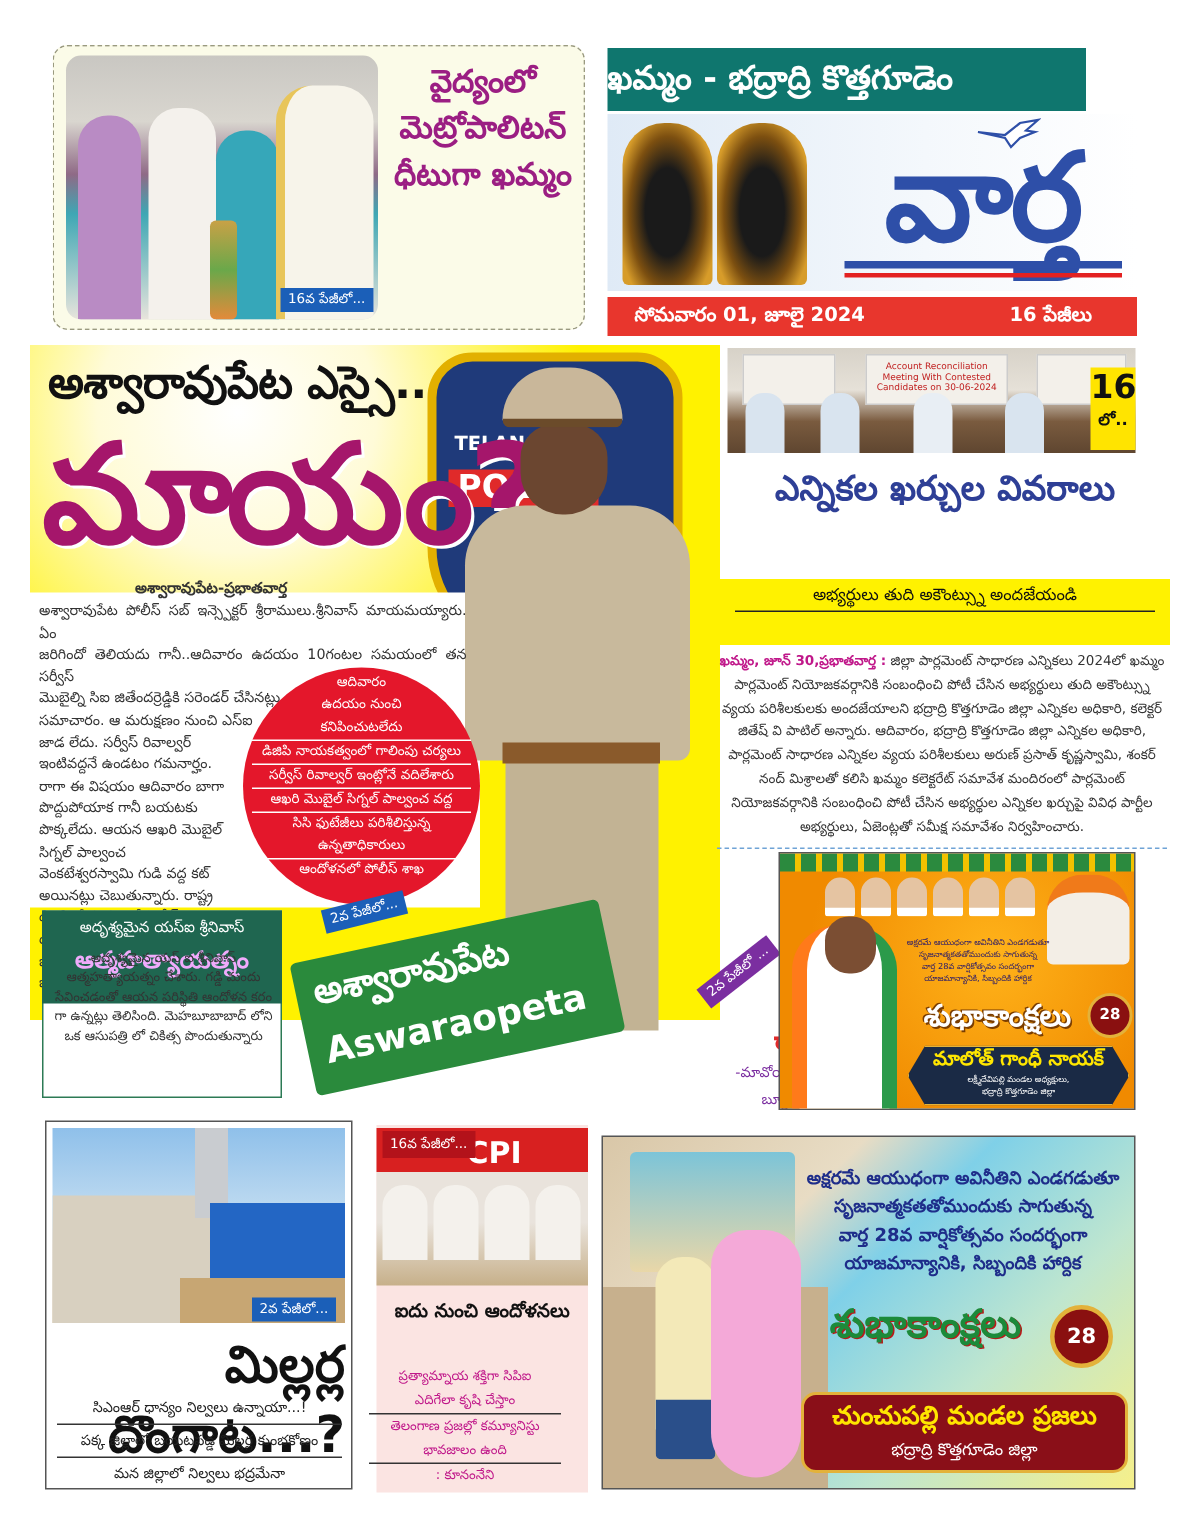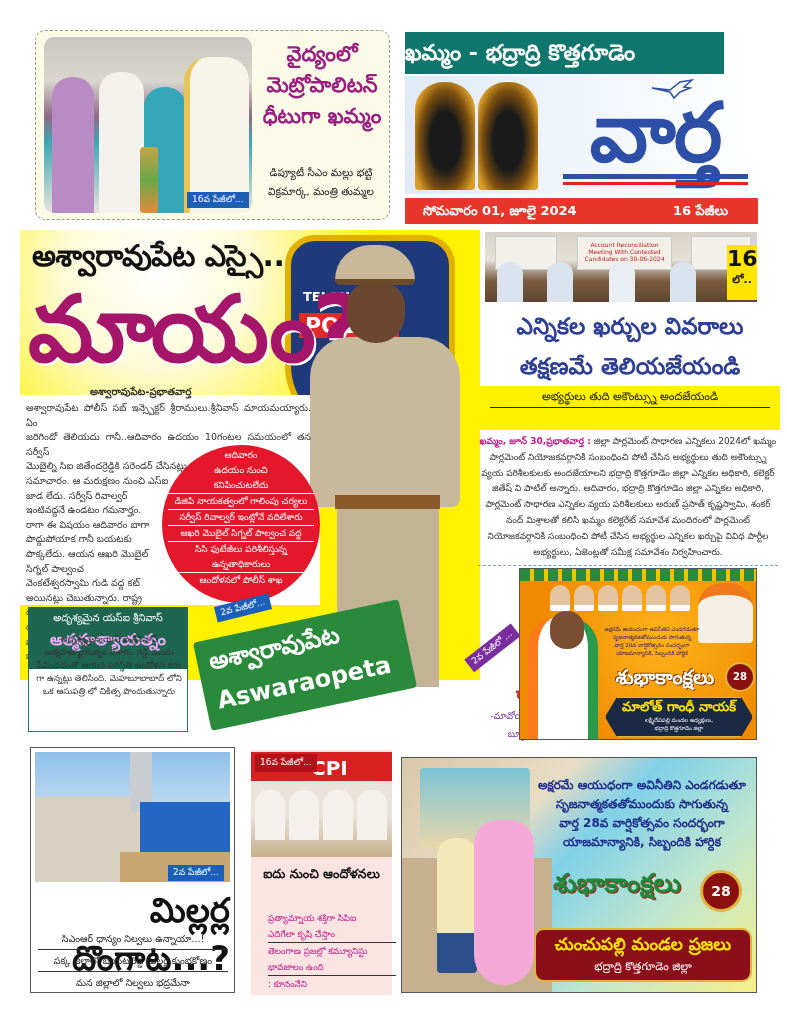--- a/index.html
+++ b/index.html
@@ -119,21 +119,21 @@
   .mill-sub div { border-bottom: 1px solid #333; }
   .mill-sub div.nb { border-bottom: none; }
 
   .cpi { left: 251px; top: 750px; width: 141px; height: 245px; background: #fbe4e2; }
   .cpi-photo { left: 251px; top: 752px; width: 141px; height: 105px; background: linear-gradient(180deg,#d82020 0%,#d82020 28%,#e9e3dc 28%,#e9e3dc 60%,#c7b08a 100%); overflow: hidden; }
   .cpi-photo .logo-cpi { position: absolute; left: 60px; top: 4px; color: #fff; font-weight: bold; font-size: 20px; }
   .cpi-photo .man { position: absolute; top: 38px; width: 30px; height: 50px; background: #f4f1ec; border-radius: 14px 14px 0 0; }
   .tag-red { background: #b3121a; color: #fff; font-size: 9px; padding: 3px 5px; white-space: nowrap; }
   .tag-cpi { left: 255px; top: 754px; }
   .cpi-head { left: 251px; top: 862px; width: 141px; text-align: center; font-size: 12.5px; font-weight: bold; color: #111; line-height: 24px; }
-  .cpi-sub { left: 268px; top: 910px; width: 128px; font-size: 8.8px; line-height: 16px; color: #c0188a; }
+  .cpi-sub { left: 246px; top: 910px; width: 128px; text-align: center; font-size: 8.8px; line-height: 16px; color: #c0188a; }
   .cpi-sub div { border-bottom: 1px solid #333; }
   .cpi-sub div.nb { border-bottom: none; }
 
   .ad2 { left: 401px; top: 757px; width: 356px; height: 236px; border: 1px solid #555; overflow: hidden;
     background: linear-gradient(135deg,#d9c7a8 0%,#e8dcc4 30%,#7fd0e8 45%,#bfe6cf 70%,#f6f08a 100%); }
   .ad2 .temple { left: 18px; top: 10px; width: 110px; height: 80px; background: linear-gradient(#7cc4d8,#e9d7a8); border-radius: 4px; }
   .ad2 .ground { left: 0; top: 100px; width: 150px; height: 136px; background: #c7b08d; }
   .ad2 .kid1 { left: 35px; top: 80px; width: 40px; height: 135px; background: #f3e9b8; border-radius: 18px 18px 4px 4px; border-bottom: 40px solid #2a4f8a; }
   .ad2 .kid2 { left: 72px; top: 62px; width: 60px; height: 165px; background: #f4a9d8; border-radius: 24px 24px 30px 30px; }
   .ad2 .msg { left: 130px; top: 18px; width: 220px; text-align: center; font-size: 12px; line-height: 19px; color: #1e2d8a; font-weight: bold; }
@@ -152,24 +152,20 @@
     <div class="abs p2"></div>
     <div class="abs p3"></div>
     <div class="abs p4"></div>
     <div class="abs lamp"></div>
     <span class="abs tag-blue teaser-tag">16వ పేజీలో...</span>
   </div>
   <div class="abs teaser-head">
     <div>వైద్యంలో</div>
     <div>మెట్రోపాలిటన్</div>
     <div>ధీటుగా ఖమ్మం</div>
-  </div>
-  <div class="abs teaser-sub">
-    <div>డిప్యూటీ సీఎం మల్లు భట్టి</div>
-    <div>విక్రమార్క, మంత్రి తుమ్మల</div>
   </div>
 </div>
 
 <div class="abs mast-top">ఖమ్మం - భద్రాద్రి కొత్తగూడెం</div>
 <div class="abs mast-mid"></div>
 <div class="abs deity">
   <div class="abs frame"></div>
   <div class="abs frame2"></div>
 </div>
 <div class="abs logo">
@@ -252,21 +248,20 @@
   <div class="person" style="left:62px;"></div>
   <div class="person" style="left:124px;background:#e8eef4;"></div>
   <div class="person" style="left:185px;"></div>
 </div>
 <div class="abs badge16">
   <span class="n">16</span>
   <span class="l">లో..</span>
 </div>
 <div class="abs elec-head">
   <div>ఎన్నికల ఖర్చుల వివరాలు</div>
-  <div>తక్షణమే తెలియజేయండి</div>
 </div>
 <div class="abs elec-sub">
   <div class="u">అభ్యర్థులు తుది అకౌంట్స్ను అందజేయండి</div>
 </div>
 <div class="abs elec-body">
   <span class="dl">ఖమ్మం, జూన్ 30,ప్రభాతవార్త :</span>
   <span>జిల్లా పార్లమెంట్ సాధారణ ఎన్నికలు 2024లో ఖమ్మం పార్లమెంట్ నియోజకవర్గానికి సంబంధించి పోటీ చేసిన అభ్యర్థులు తుది అకౌంట్స్ను వ్యయ పరిశీలకులకు అందజేయాలని భద్రాద్రి కొత్తగూడెం జిల్లా ఎన్నికల అధికారి, కలెక్టర్ జితేష్ వి పాటిల్ అన్నారు. ఆదివారం, భద్రాద్రి కొత్తగూడెం జిల్లా ఎన్నికల అధికారి, పార్లమెంట్ సాధారణ ఎన్నికల వ్యయ పరిశీలకులు అరుణ్ ప్రసాత్ కృష్ణస్వామి, శంకర్ నంద్ మిశ్రాలతో కలిసి ఖమ్మం కలెక్టరేట్ సమావేశ మందిరంలో పార్లమెంట్ నియోజకవర్గానికి సంబంధించి పోటీ చేసిన అభ్యర్థుల ఎన్నికల ఖర్చుపై వివిధ పార్టీల అభ్యర్థులు, ఏజెంట్లతో సమీక్ష సమావేశం నిర్వహించారు.</span>
 </div>
 <div class="abs dash-sep"></div>
 

